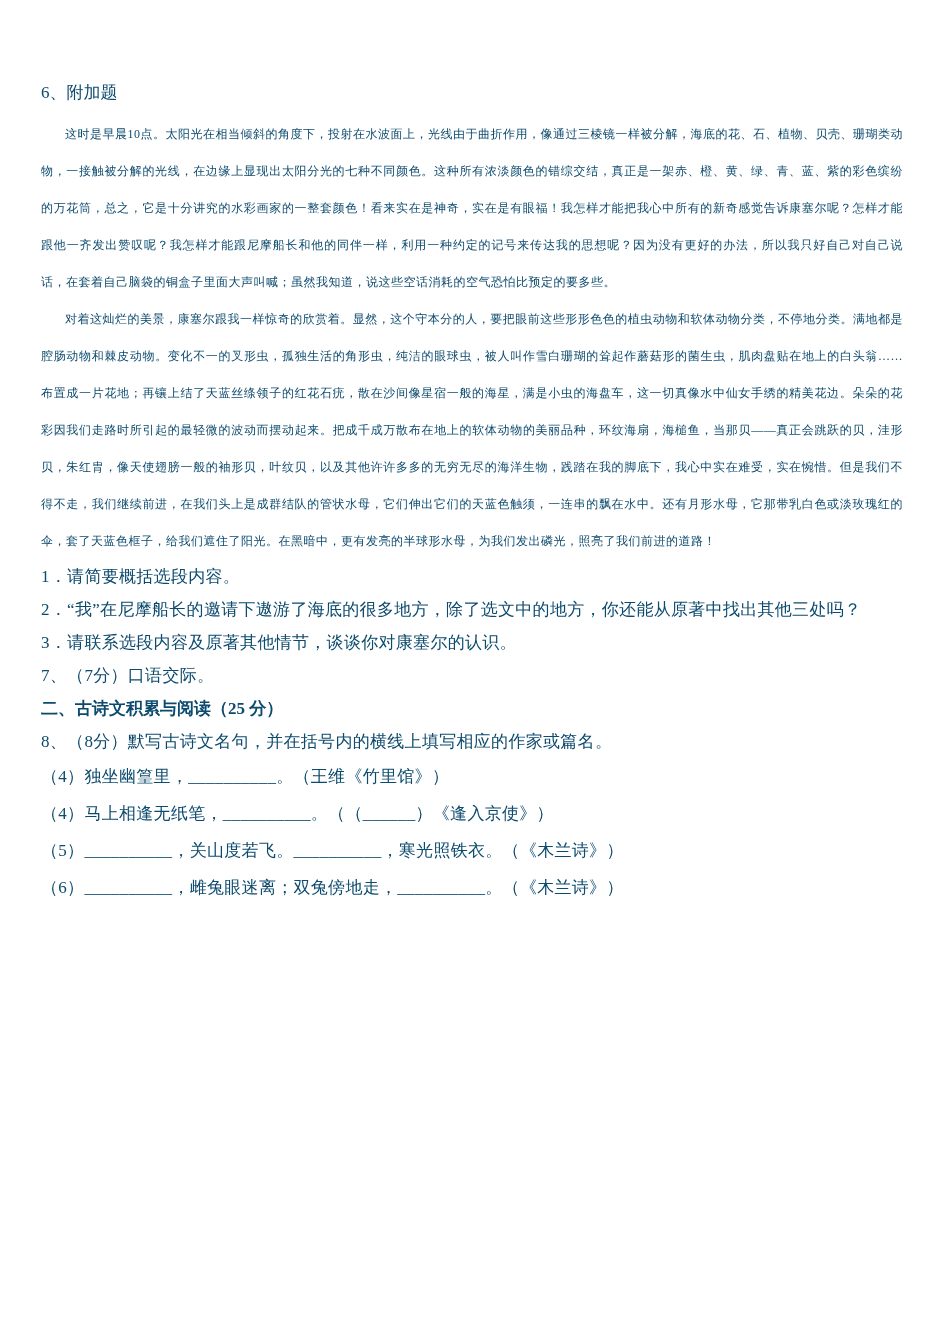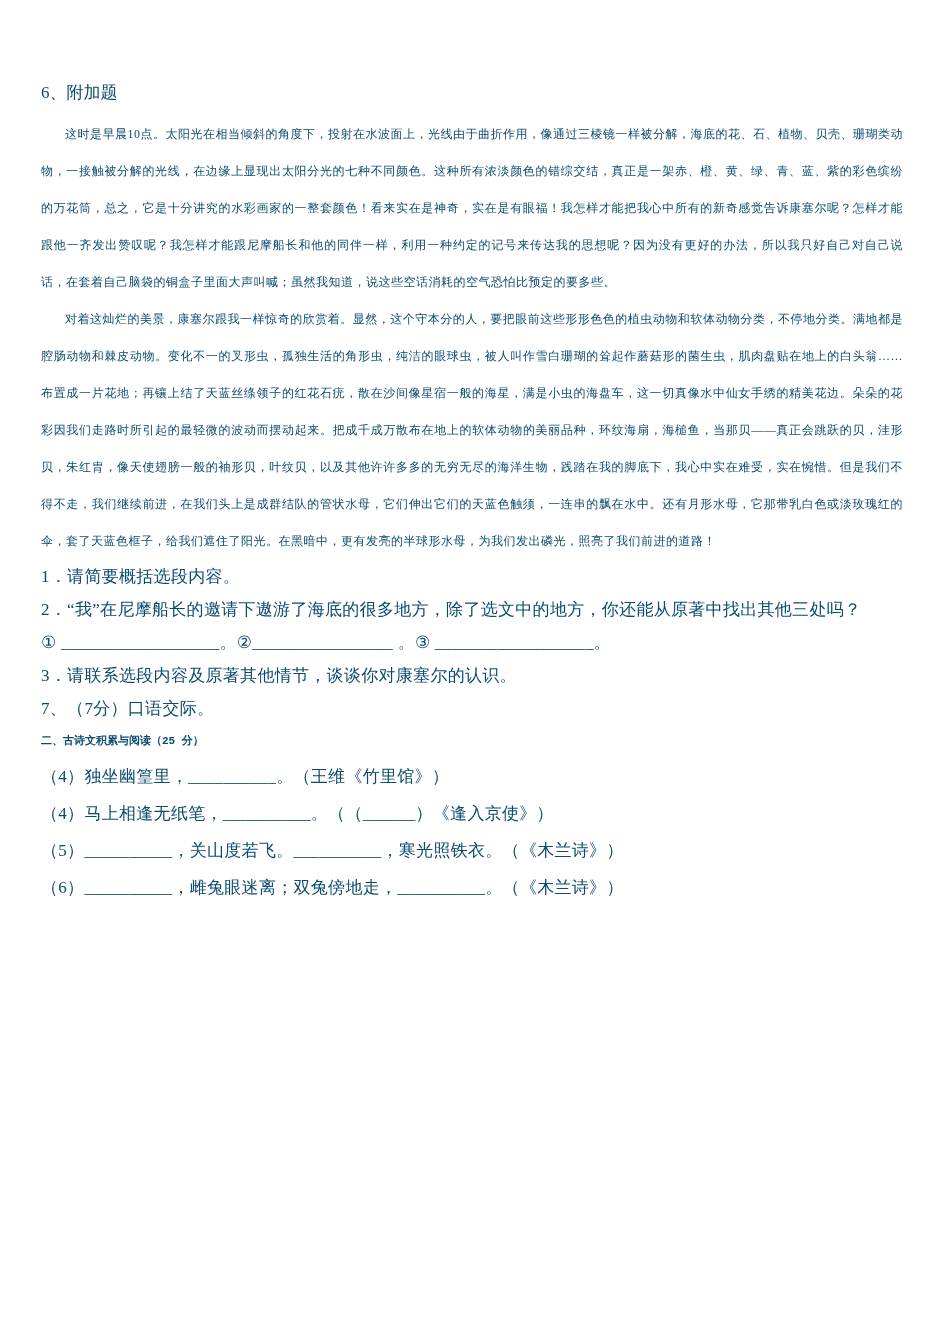--- a/index.html
+++ b/index.html
@@ -37,50 +37,49 @@
     line-height: 37px;
   }
   .q7-body {
     font-size: 17px;
     font-weight: bold;
     line-height: 37px;
     text-align: justify;
     letter-spacing: 0.5px;
   }
   .section-header {
-    font-size: 11px;
+    font-size: 17px;
     font-weight: bold;
     line-height: 33px;
-    font-family: Liberation Mono, monospace;
   }
 </style>
 </head>
 <body>
 
 <div class="page">
 
   <div class="q-header">6、附加题</div>
 
   <p class="passage">这时是早晨10点。太阳光在相当倾斜的角度下，投射在水波面上，光线由于曲折作用，像通过三棱镜一样被分解，海底的花、石、植物、贝壳、珊瑚类动物，一接触被分解的光线，在边缘上显现出太阳分光的七种不同颜色。这种所有浓淡颜色的错综交结，真正是一架赤、橙、黄、绿、青、蓝、紫的彩色缤纷的万花筒，总之，它是十分讲究的水彩画家的一整套颜色！看来实在是神奇，实在是有眼福！我怎样才能把我心中所有的新奇感觉告诉康塞尔呢？怎样才能跟他一齐发出赞叹呢？我怎样才能跟尼摩船长和他的同伴一样，利用一种约定的记号来传达我的思想呢？因为没有更好的办法，所以我只好自己对自己说话，在套着自己脑袋的铜盒子里面大声叫喊；虽然我知道，说这些空话消耗的空气恐怕比预定的要多些。</p>
 
   <p class="passage">对着这灿烂的美景，康塞尔跟我一样惊奇的欣赏着。显然，这个守本分的人，要把眼前这些形形色色的植虫动物和软体动物分类，不停地分类。满地都是腔肠动物和棘皮动物。变化不一的叉形虫，孤独生活的角形虫，纯洁的眼球虫，被人叫作雪白珊瑚的耸起作蘑菇形的菌生虫，肌肉盘贴在地上的白头翁……布置成一片花地；再镶上结了天蓝丝绦领子的红花石疣，散在沙间像星宿一般的海星，满是小虫的海盘车，这一切真像水中仙女手绣的精美花边。朵朵的花彩因我们走路时所引起的最轻微的波动而摆动起来。把成千成万散布在地上的软体动物的美丽品种，环纹海扇，海槌鱼，当那贝——真正会跳跃的贝，洼形贝，朱红胄，像天使翅膀一般的袖形贝，叶纹贝，以及其他许许多多的无穷无尽的海洋生物，践踏在我的脚底下，我心中实在难受，实在惋惜。但是我们不得不走，我们继续前进，在我们头上是成群结队的管状水母，它们伸出它们的天蓝色触须，一连串的飘在水中。还有月形水母，它那带乳白色或淡玫瑰红的伞，套了天蓝色框子，给我们遮住了阳光。在黑暗中，更有发亮的半球形水母，为我们发出磷光，照亮了我们前进的道路！</p>
 
   <div class="line">1．请简要概括选段内容。</div>
 
   <div class="line">2．“我”在尼摩船长的邀请下遨游了海底的很多地方，除了选文中的地方，你还能从原著中找出其他三处吗？</div>
 
-  <div class="line">① __________________。②________________ 。③ __________________。</div>
 
   <div class="line">3．请联系选段内容及原著其他情节，谈谈你对康塞尔的认识。</div>
 
   <div class="line">7、（7分）口语交际。</div>
 
 
   <div class="section-header">二、古诗文积累与阅读（25 分）</div>
 
+  <div class="line">8、（8分）默写古诗文名句，并在括号内的横线上填写相应的作家或篇名。</div>
 
   <div class="items">
     <div class="line">（4）独坐幽篁里，__________。（王维《竹里馆》）</div>
     <div class="line">（4）马上相逢无纸笔，__________。（（______）《逢入京使》）</div>
     <div class="line">（5）__________，关山度若飞。__________，寒光照铁衣。（《木兰诗》）</div>
     <div class="line">（6）__________，雌兔眼迷离；双兔傍地走，__________。（《木兰诗》）</div>
   </div>
 
 </div>
 

